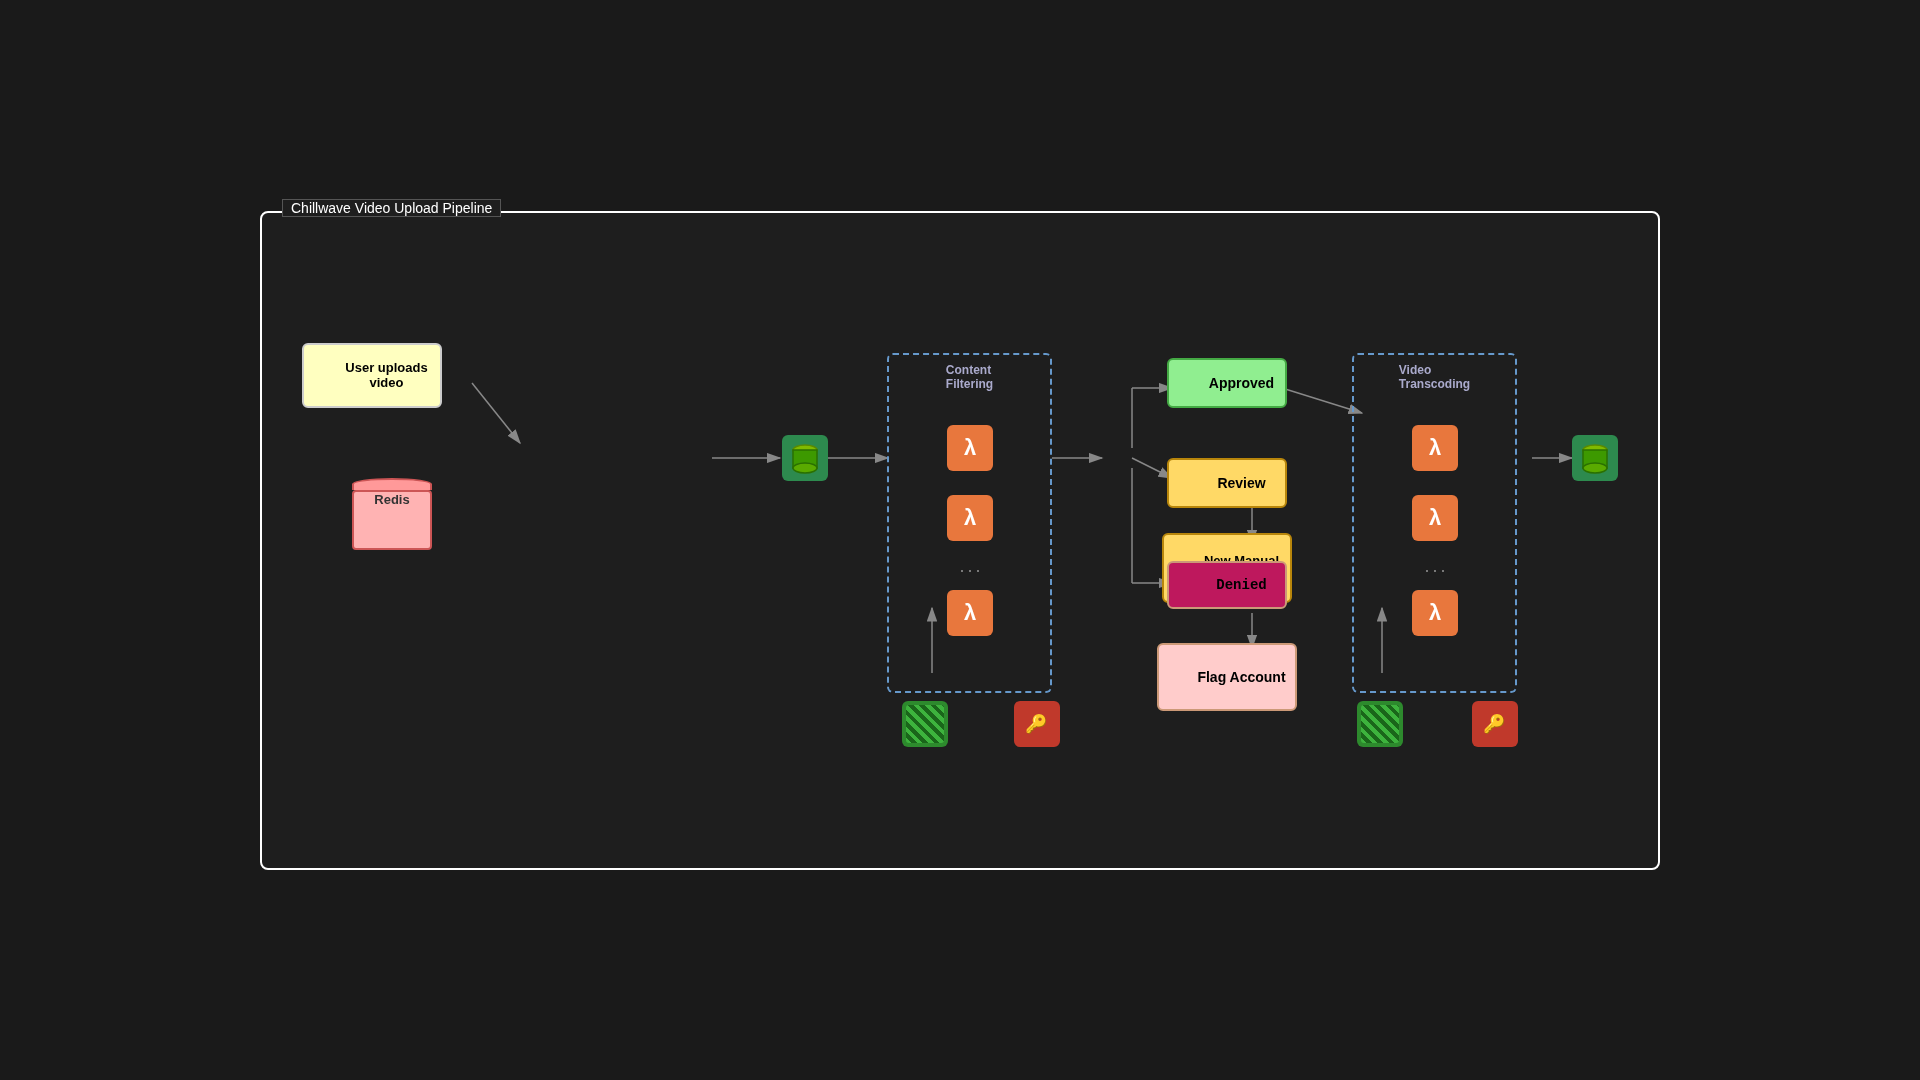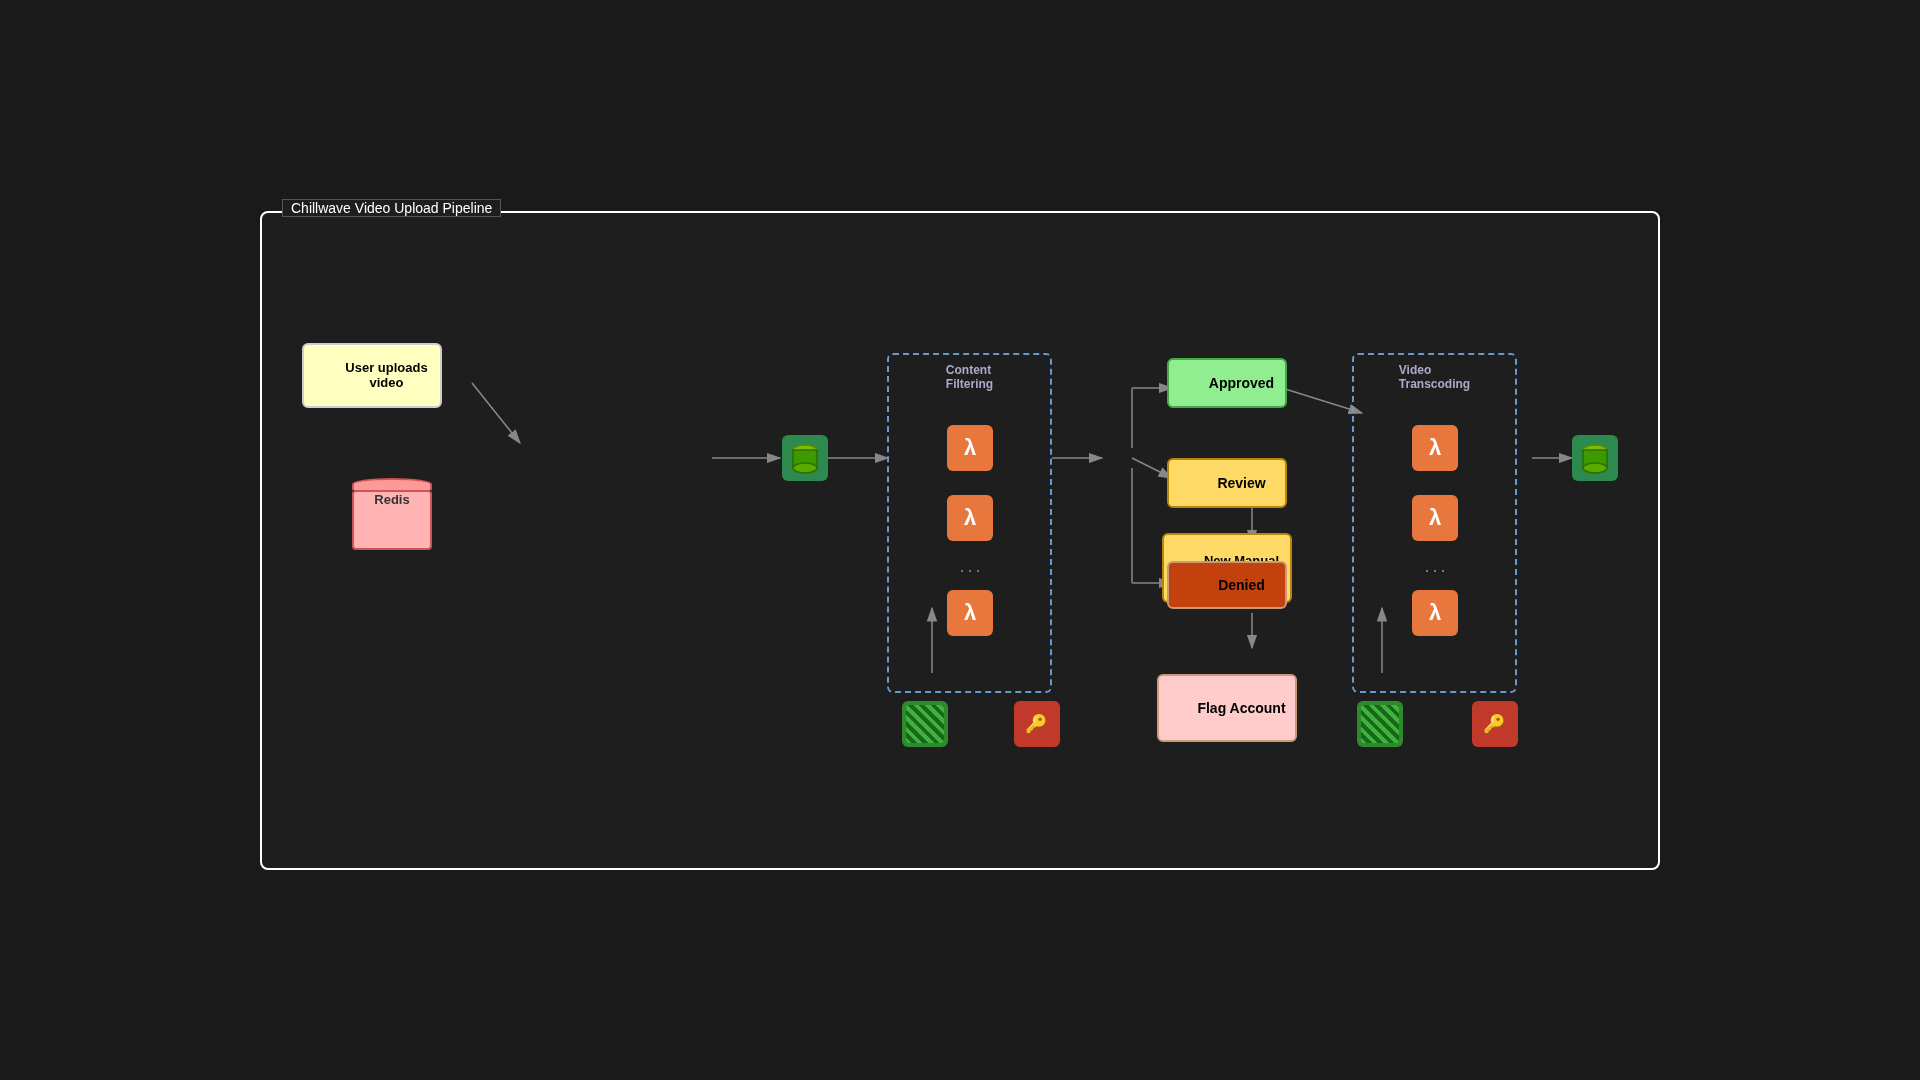--- a/index.html
+++ b/index.html
@@ -52,23 +52,24 @@
       background: #90ee90;
       border: 2px solid #4a4;
       border-radius: 6px;
     }
     .node-gold {
       background: #ffd966;
       border: 2px solid #b8860b;
       border-radius: 6px;
     }
     .node-pink {
-      background: #c2410c;
+      background: #be185d;
       border: 2px solid #c97;
       border-radius: 6px;
+      font-family: Liberation Mono, monospace;
     }
     .node-lightpink {
       background: #ffcccb;
       border: 2px solid #c97;
       border-radius: 6px;
     }
 
     
     .node-queue {
       background: #f0f0f0;
@@ -306,21 +307,21 @@
 
   <div class="node node-gold" style="left:900px; top:320px; width:130px; height:70px; font-size:13px;">
     <span>New Manual
 Review Job</span>
   </div>
 
   <div class="node node-pink" style="left:905px; top:348px; width:120px; height:48px; font-size:14px;">
     <span>Denied</span>
   </div>
 
-  <div class="node node-lightpink" style="left:895px; top:430px; width:140px; height:68px; font-size:14px;margin-top:31px;">
+  <div class="node node-lightpink" style="left:895px; top:430px; width:140px; height:68px; font-size:14px;">
     <span>Flag Account</span>
   </div>
 
   <div class="dashed-group" style="left:1090px; top:140px; width:165px; height:340px;">
     <div class="group-label">Video<br>Transcoding</div>
 
     <div class="lambda-box" style="left:58px; top:70px;">
       <span class="lambda-symbol">λ</span>
     </div>
 

